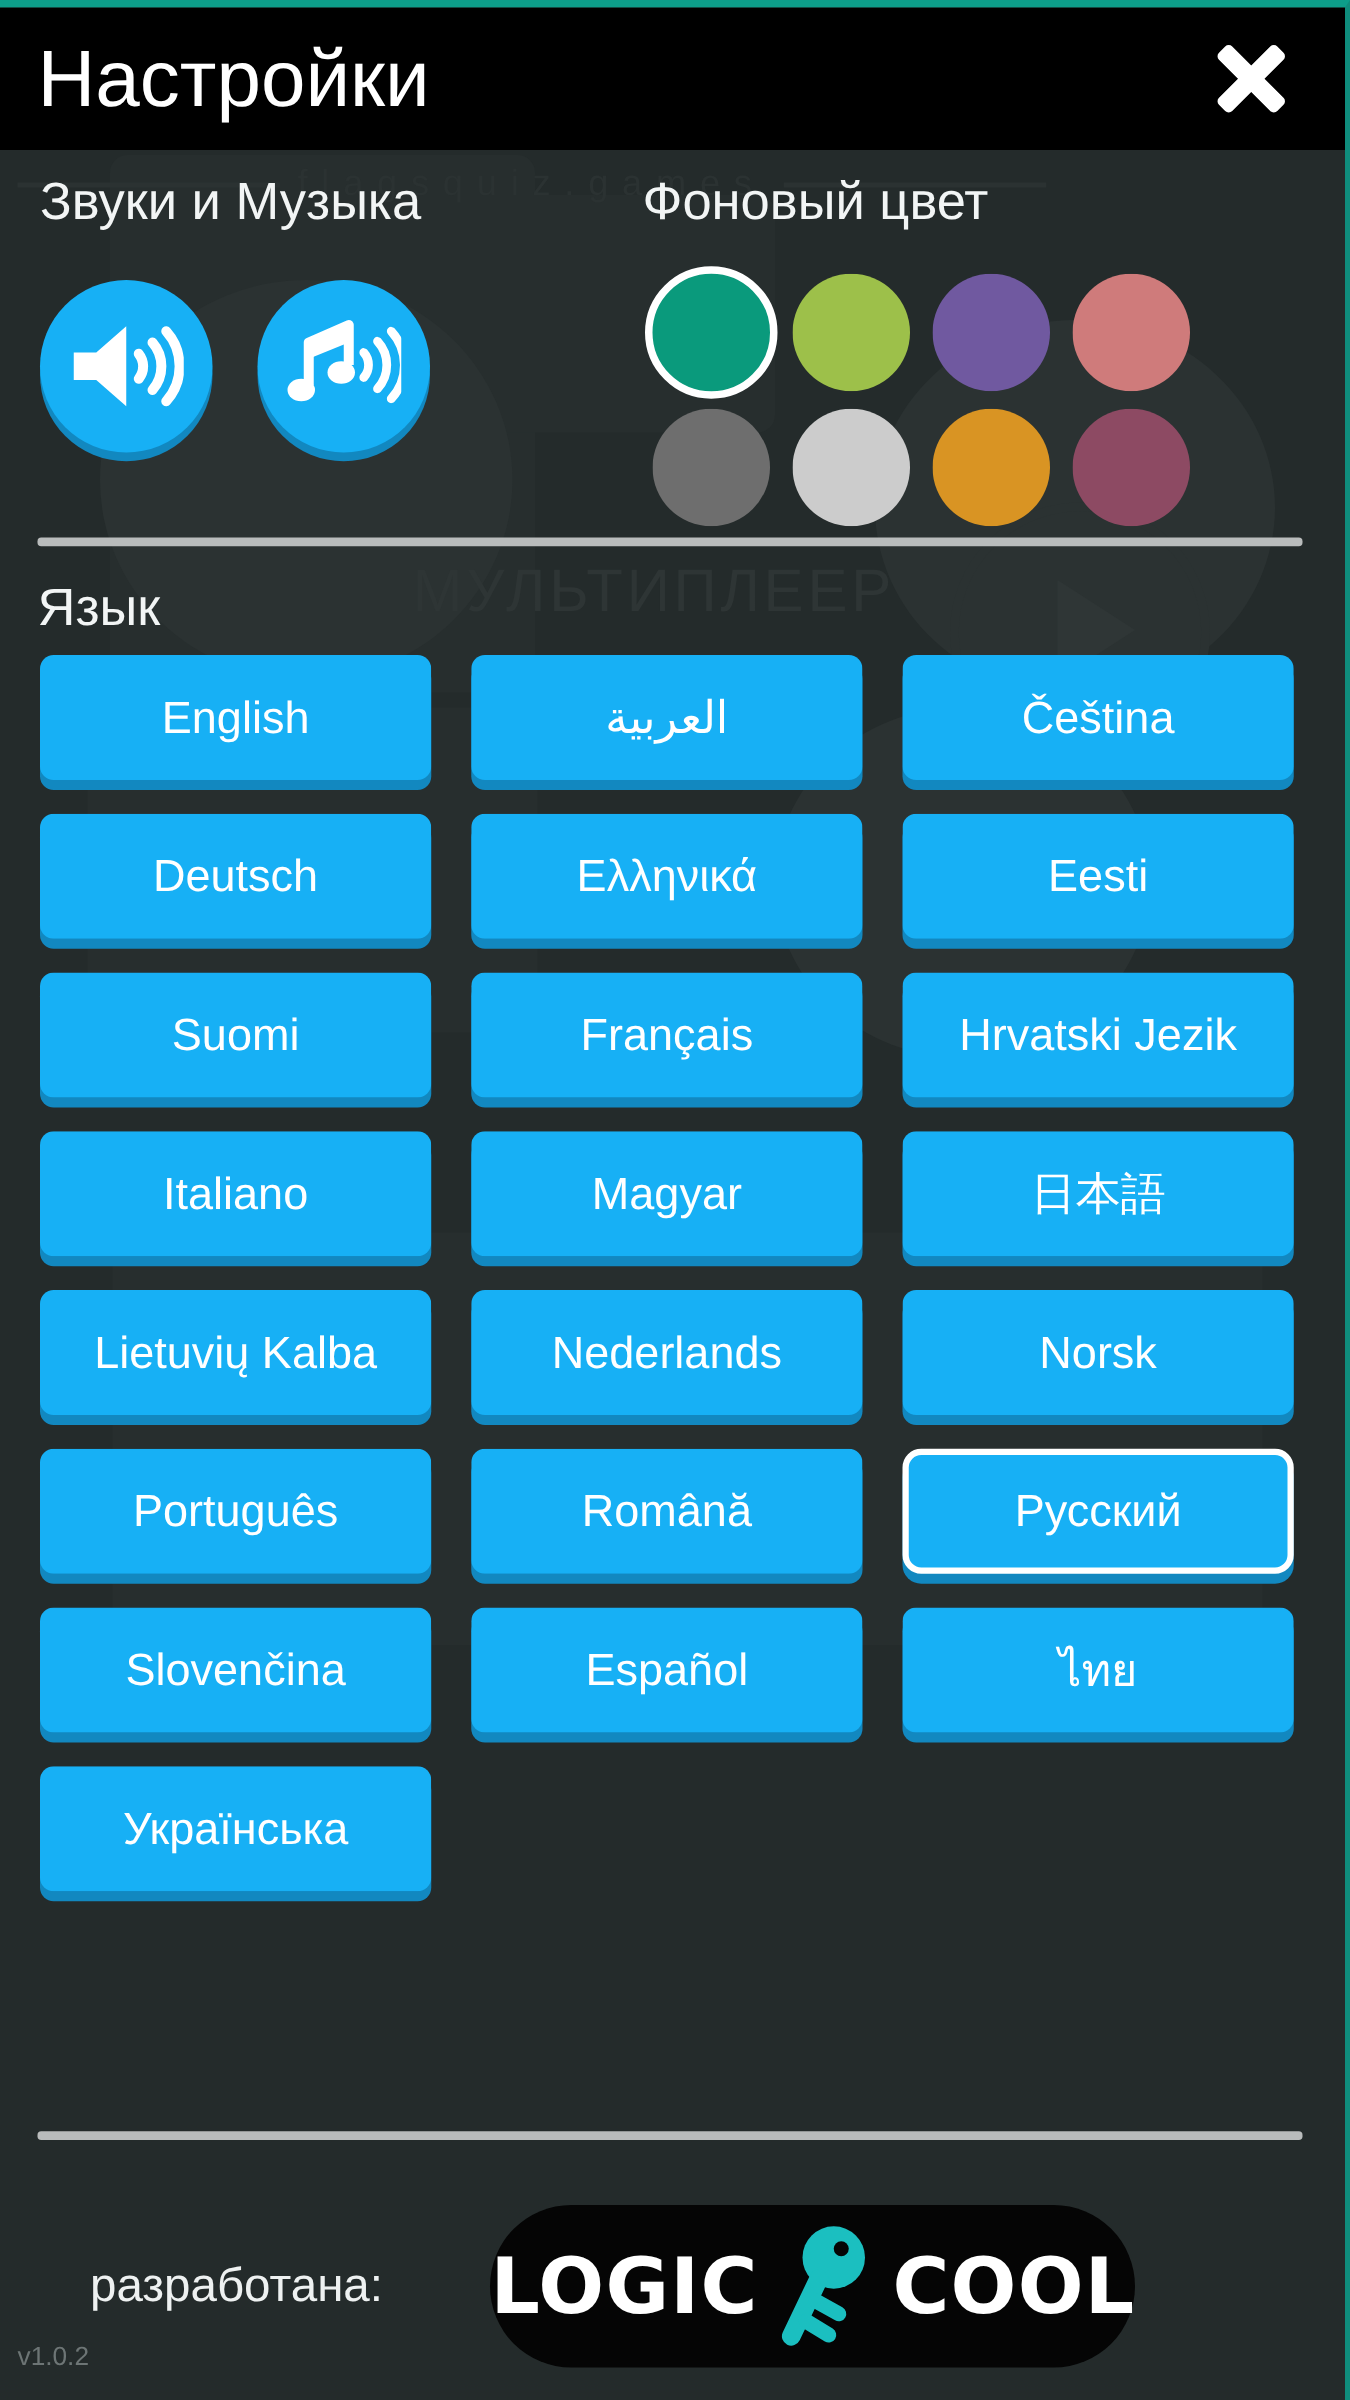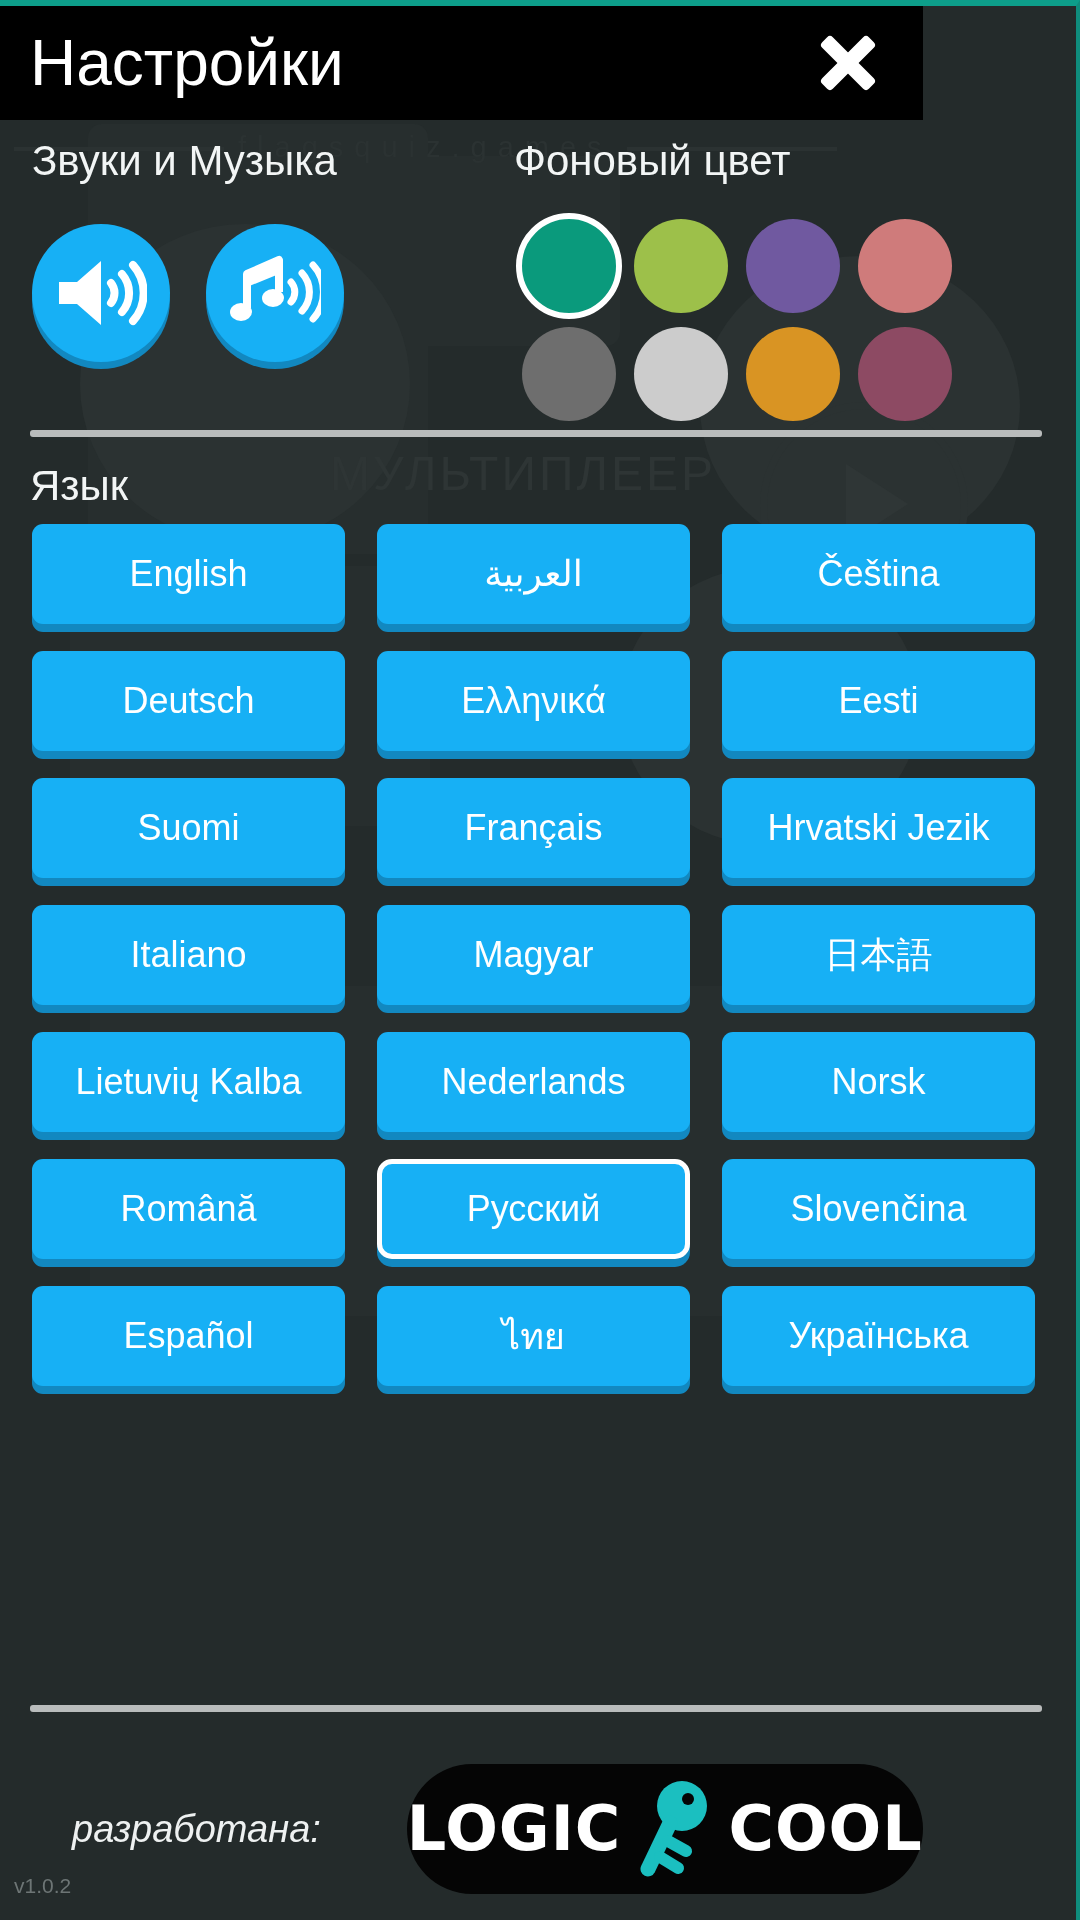--- a/index.html
+++ b/index.html
@@ -79,21 +79,21 @@
     position: absolute;
     border-radius: 50%;
     border: 7px solid #2b3232;
     pointer-events: none;
   }
 
   
   .topbar {
     position: absolute;
     top: 0; left: 0;
-    width: 923px;
+    width: 1076px;
     height: 114px;
     background: #000000;
     display: flex;
     align-items: center;
     justify-content: space-between;
     padding: 0 34px 0 30px;
     z-index: 20;
   }
   .topbar-title {
     color: #ffffff;
@@ -242,21 +242,20 @@
     left: 0;
     width: 1076px;
     height: 170px;
     display: flex;
     align-items: center;
   }
   .dev-label {
     color: #eef1f1;
     font-size: 38px;
     margin-left: 72px;
-    font-style: italic;
   }
   .logo {
     margin-left: 86px;
     width: 516px;
     height: 130px;
     background: #050505;
     border-radius: 65px;
     display: flex;
     align-items: center;
     justify-content: space-between;
@@ -384,20 +383,21 @@
         <div class="lang-btn">Eesti</div>
         <div class="lang-btn">Suomi</div>
         <div class="lang-btn">Français</div>
         <div class="lang-btn">Hrvatski Jezik</div>
         <div class="lang-btn">Italiano</div>
         <div class="lang-btn">Magyar</div>
         <div class="lang-btn">日本語</div>
         <div class="lang-btn">Lietuvių Kalba</div>
         <div class="lang-btn">Nederlands</div>
         <div class="lang-btn">Norsk</div>
+        <div class="lang-btn">Português</div>
         <div class="lang-btn">Română</div>
         <div class="lang-btn selected">Русский</div>
         <div class="lang-btn">Slovenčina</div>
         <div class="lang-btn">Español</div>
         <div class="lang-btn">ไทย</div>
         <div class="lang-btn">Українська</div>
       </div>
 
     <div class="divider" id="divider-2"></div>
 

